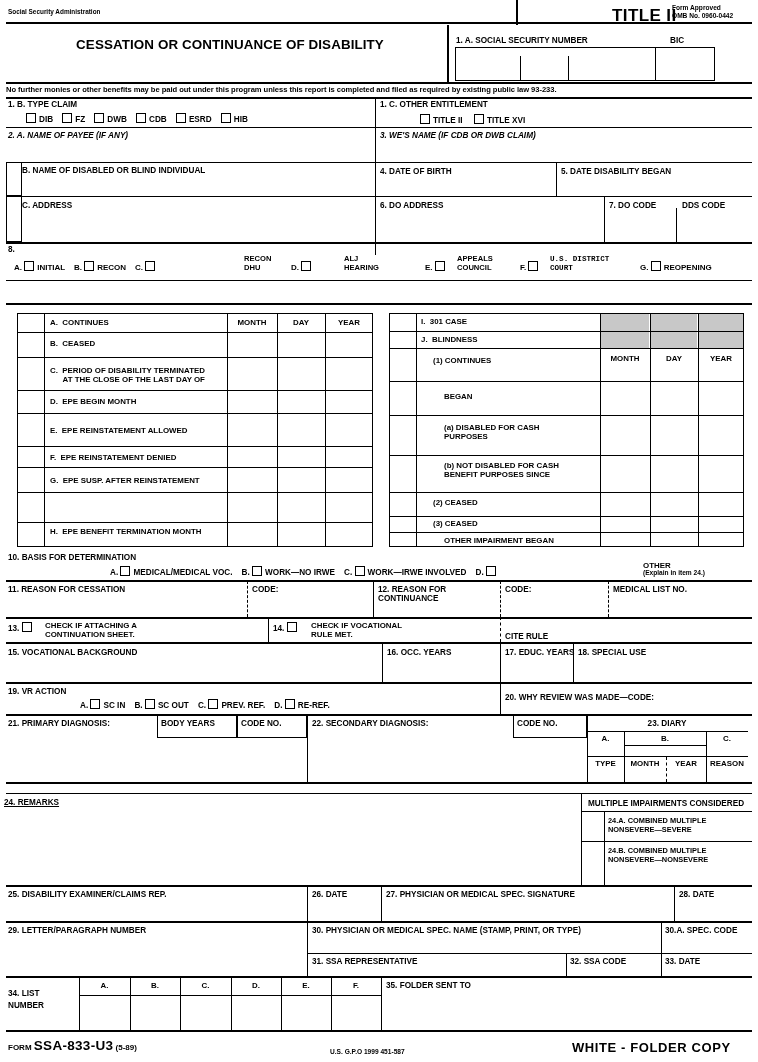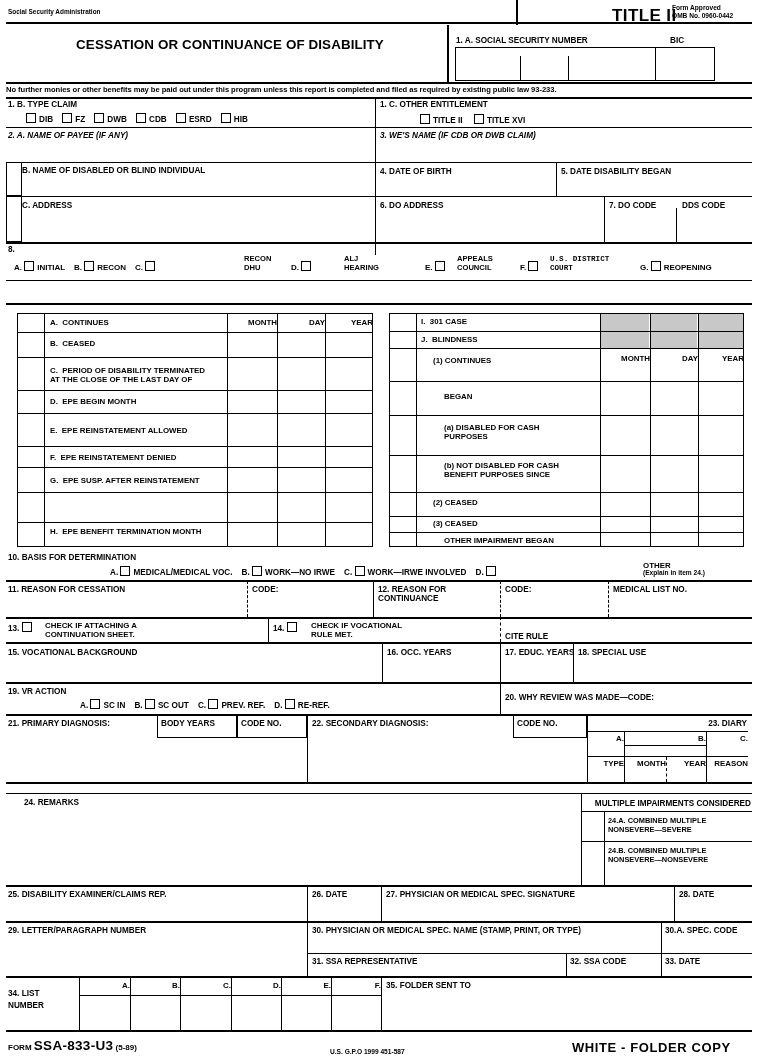--- a/index.html
+++ b/index.html
@@ -29,21 +29,21 @@
     vertical-align: -1px;
   }
   .hline { position: absolute; background: #000; height: 1px; }
   .vline { position: absolute; background: #000; width: 1px; }
   .hline2 { position: absolute; background: #000; height: 2px; }
   .vline2 { position: absolute; background: #000; width: 2px; }
   .dash-v {
     position: absolute; width: 0; border-left: 1px dashed #000;
   }
   .shaded { background: #c8c8c8; }
-  .ctr { text-align: right; }
+  .ctr { text-align: center; }
   .tiny { font-size: 6.6px; font-weight: bold; line-height: 1.05; }
 
   
   #agency { left: 8px; top: 8px; font-size: 6.4px; font-weight: bold; }
   #title-main {
     left: 20px; top: 36px; width: 420px;
     text-align: center; font-size: 13.4px; font-weight: bold;
     line-height: 1.34; letter-spacing: .1px;
   }
   #title2 { font-size: 17px; font-weight: bold; letter-spacing: .4px; }
@@ -199,21 +199,21 @@
   <div class="hline" style="left:17px; top:357px; width:356px;"></div>
   <div class="hline" style="left:17px; top:390px; width:356px;"></div>
   <div class="hline" style="left:17px; top:413px; width:356px;"></div>
   <div class="hline" style="left:17px; top:446px; width:356px;"></div>
   <div class="hline" style="left:17px; top:467px; width:356px;"></div>
   <div class="hline" style="left:17px; top:492px; width:356px;"></div>
   <div class="hline" style="left:17px; top:522px; width:356px;"></div>
 
   <div class="cell-txt" style="left:50px; top:318px;"><span>A.</span>&nbsp;&nbsp;<span>CONTINUES</span></div>
   <div class="cell-txt" style="left:50px; top:339px;"><span>B.</span>&nbsp;&nbsp;<span>CEASED</span></div>
-  <div class="cell-txt" style="left:50px; top:366px;"><span>C.</span>&nbsp;&nbsp;<span style="white-space:pre-line">PERIOD OF DISABILITY TERMINATED
+  <div class="cell-txt" style="left:50px; top:366px;text-align:right;"><span>C.</span>&nbsp;&nbsp;<span style="white-space:pre-line">PERIOD OF DISABILITY TERMINATED
 AT THE CLOSE OF THE LAST DAY OF</span></div>
   <div class="cell-txt" style="left:50px; top:397px;"><span>D.</span>&nbsp;&nbsp;<span>EPE BEGIN MONTH</span></div>
   <div class="cell-txt" style="left:50px; top:426px;"><span>E.</span>&nbsp;&nbsp;<span>EPE REINSTATEMENT ALLOWED</span></div>
   <div class="cell-txt" style="left:50px; top:453px;"><span>F.</span>&nbsp;&nbsp;<span>EPE REINSTATEMENT DENIED</span></div>
   <div class="cell-txt" style="left:50px; top:476px;"><span>G.</span>&nbsp;&nbsp;<span>EPE SUSP. AFTER REINSTATEMENT</span></div>
   <div class="cell-txt" style="left:50px; top:527px;"><span>H.</span>&nbsp;&nbsp;<span>EPE BENEFIT TERMINATION MONTH</span></div>
 
   <div class="bx" style="left:389px; top:313px; width:355px; height:234px;"></div>
   <div class="vline" style="left:416px; top:313px; height:234px;"></div>
   <div class="vline" style="left:600px; top:313px; height:234px;"></div>
@@ -351,21 +351,21 @@
   <div class="cell-txt ctr" style="left:587px; top:734px; width:37px;">A.</div>
   <div class="cell-txt ctr" style="left:587px; top:759px; width:37px;">TYPE</div>
   <div class="cell-txt ctr" style="left:624px; top:734px; width:82px;">B.</div>
   <div class="cell-txt ctr" style="left:624px; top:759px; width:42px;">MONTH</div>
   <div class="cell-txt ctr" style="left:666px; top:759px; width:40px;">YEAR</div>
   <div class="dash-v" style="left:666px; top:757px; height:25px;"></div>
   <div class="cell-txt ctr" style="left:706px; top:734px; width:42px;">C.</div>
   <div class="cell-txt ctr" style="left:706px; top:759px; width:42px;">REASON</div>
   <div class="hline2" style="left:6px; top:782px; width:746px;"></div>
 
-  <div class="fldlabel" style="left:24px; top:798px;">24. REMARKS</div>
+  <div class="fldlabel" style="left:4px; top:798px;text-decoration:underline;">24. REMARKS</div>
   <div class="hline" style="left:6px; top:793px; width:746px;"></div>
   <div class="abs" style="left:8px; top:808px; width:570px; height:70px;"></div>
   <div class="vline" style="left:581px; top:793px; height:92px;"></div>
 
   <div class="fldlabel ctr" style="left:581px; top:799px; width:170px;">MULTIPLE IMPAIRMENTS CONSIDERED</div>
   <div class="hline" style="left:581px; top:811px; width:171px;"></div>
   <div class="vline" style="left:604px; top:811px; height:74px;"></div>
   <div class="cell-txt" style="left:608px; top:817px; font-size:7.4px;">24.A. COMBINED MULTIPLE
          NONSEVERE—SEVERE</div>
   <div class="hline" style="left:581px; top:841px; width:171px;"></div>

